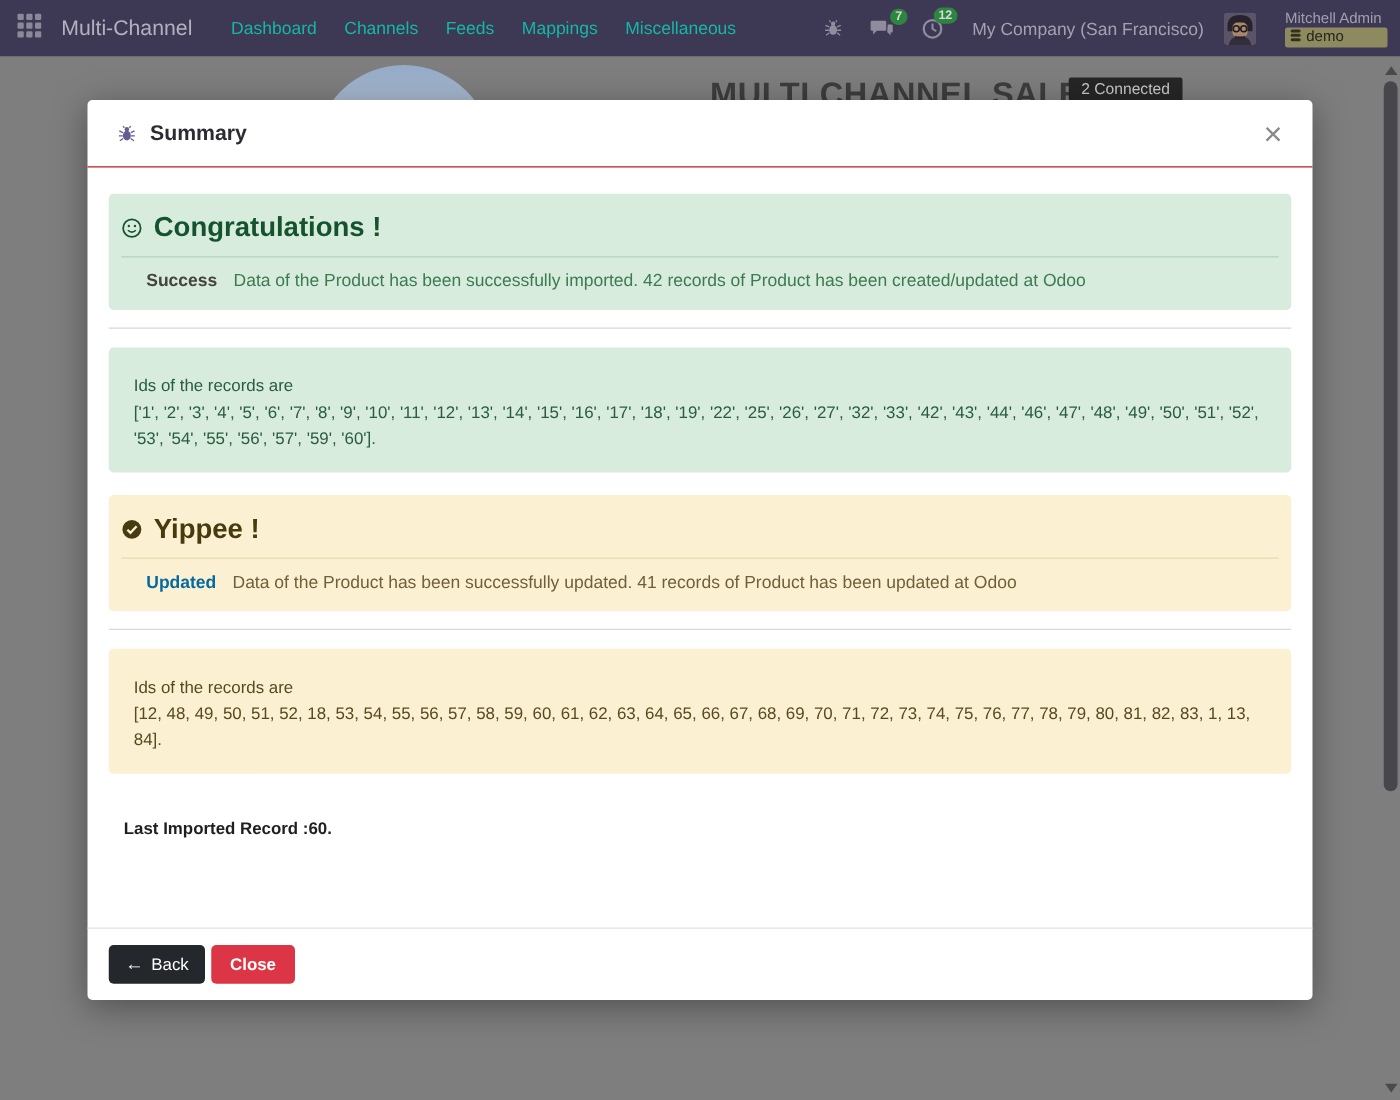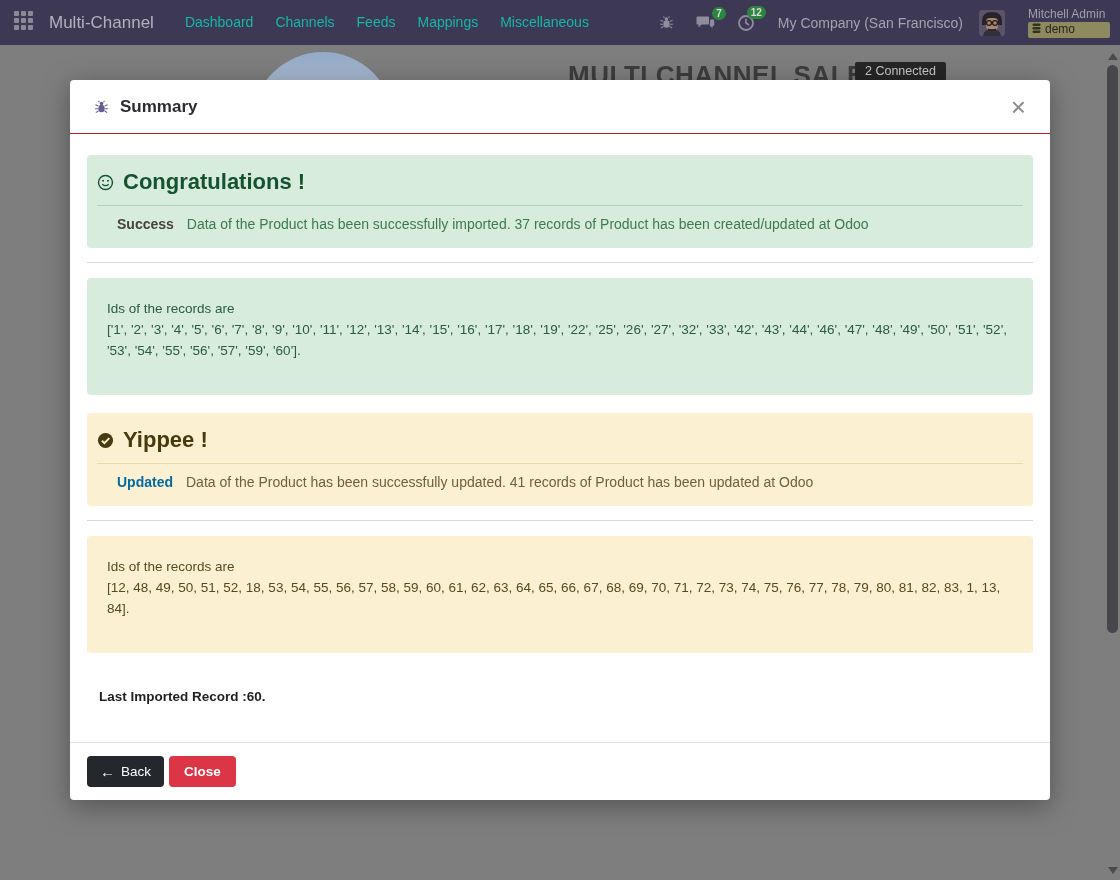--- a/index.html
+++ b/index.html
@@ -109,21 +109,21 @@
   .alert-row { display:flex; padding:0 20px 16px 30px; font-size:14px; }
   .alert-label { font-weight:bold; margin-right:13px; white-space:nowrap; }
   .alert-success .alert-label { color:#45433b; }
   .alert-warning .alert-label { color:#0369a1; }
   .alert-success .alert-msg { color:#3c7a50; }
   .alert-warning .alert-msg { color:#6f5f3a; }
 
   .section-divider { border:none; border-top:1px solid #d8d8d8; margin:14px 0 15px; }
 
   .ids-box {
-    border-radius:4px; padding:20px 20px 34px; font-size:13.5px; line-height:21px;
+    border-radius:4px; padding:20px 20px 17px; font-size:13.5px; line-height:21px;
   }
   .ids-box.success { background:#d7ecdd; color:#2a5c40; }
   .ids-box.warning { background:#fcf0d2; color:#574a20; }
   .gap-18 { height:18px; }
 
   .last-imported {
     font-weight:bold; font-size:13.5px; color:#1f1f1f; margin:36px 0 0 12px;
   }
 
   .modal-footer {
@@ -244,21 +244,21 @@
           <circle cx="9" cy="9" r="7.4" fill="none" stroke="#14532d" stroke-width="1.5"></circle>
           <circle cx="6.4" cy="7.2" r="1" fill="#14532d"></circle>
           <circle cx="11.6" cy="7.2" r="1" fill="#14532d"></circle>
           <path d="M5.6 10.8 Q9 13.8 12.4 10.8" fill="none" stroke="#14532d" stroke-width="1.4"></path>
         </svg>
         <span>Congratulations !</span>
       </div>
       <hr class="inner">
       <div class="alert-row">
         <span class="alert-label">Success</span>
-        <span class="alert-msg">Data of the Product has been successfully imported. 37 records of Product has been created/updated at Odoo</span>
+        <span class="alert-msg">Data of the Product has been successfully imported. 42 records of Product has been created/updated at Odoo</span>
       </div>
     </div>
 
     <hr class="section-divider">
 
     <div class="ids-box success">
       <div>Ids of the records are</div>
       <div>['1', '2', '3', '4', '5', '6', '7', '8', '9', '10', '11', '12', '13', '14', '15', '16', '17', '18', '19', '22', '25', '26', '27', '32', '33', '42', '43', '44', '46', '47', '48', '49', '50', '51', '52', '53', '54', '55', '56', '57', '59', '60'].</div>
     </div>
 

